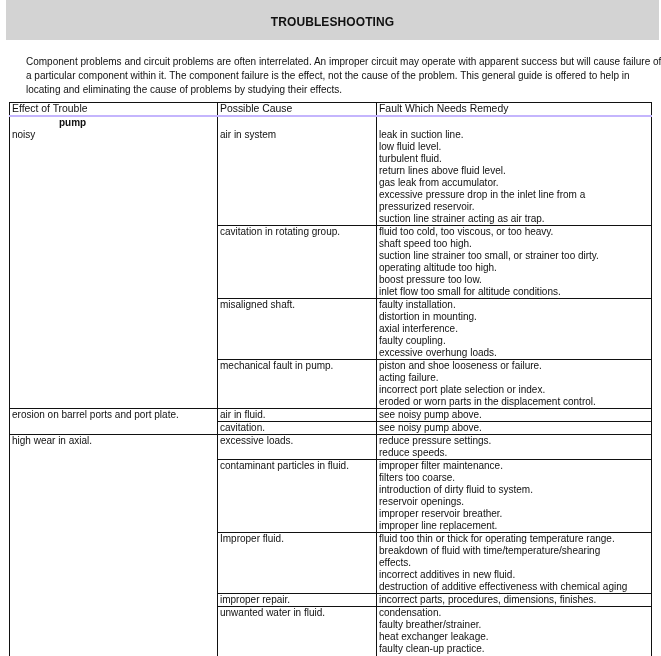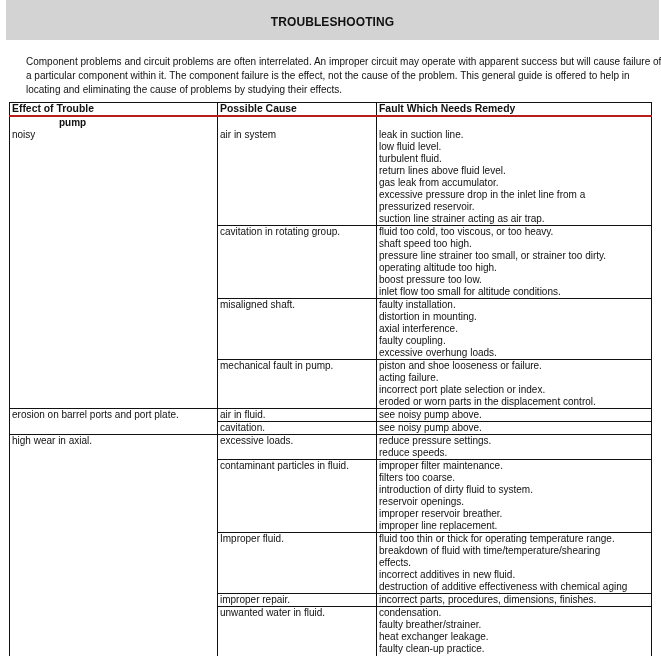--- a/index.html
+++ b/index.html
@@ -25,22 +25,22 @@
     border-collapse: collapse; table-layout: fixed;
     font-size: 10px; line-height: 12px;
   }
   table.trouble col.c1 { width: 208px; }
   table.trouble col.c2 { width: 159px; }
   table.trouble col.c3 { width: 275px; }
   table.trouble th, table.trouble td {
     border: 1px solid #111; vertical-align: top; padding: 0 2px; text-align: left;
   }
   table.trouble th {
-    font-weight: bold; font-size: 10.4px; height: 12px; line-height: 12px;
-    border-bottom: 2px solid #b91c1c;
+    font-weight: normal; font-size: 10.4px; height: 12px; line-height: 12px;
+    border-bottom: 2px solid #c4b5fd;
   }
   td .line { display: block; white-space: nowrap; }
   td .bold { font-weight: bold; padding-left: 47px; }
 </style>
 </head>
 <body>
 
 <div class="title-band">
   <div class="title-text">TROUBLESHOOTING</div>
 </div>
@@ -82,21 +82,21 @@
           <span class="line">suction line strainer acting as air trap.</span>
         </td>
       </tr>
       <tr>
         <td>
           <span class="line">cavitation in rotating group.</span>
         </td>
         <td>
           <span class="line">fluid too cold, too viscous, or too heavy.</span>
           <span class="line">shaft speed too high.</span>
-          <span class="line">pressure line strainer too small, or strainer too dirty.</span>
+          <span class="line">suction line strainer too small, or strainer too dirty.</span>
           <span class="line">operating altitude too high.</span>
           <span class="line">boost pressure too low.</span>
           <span class="line">inlet flow too small for altitude conditions.</span>
         </td>
       </tr>
       <tr>
         <td>
           <span class="line">misaligned shaft.</span>
         </td>
         <td>

